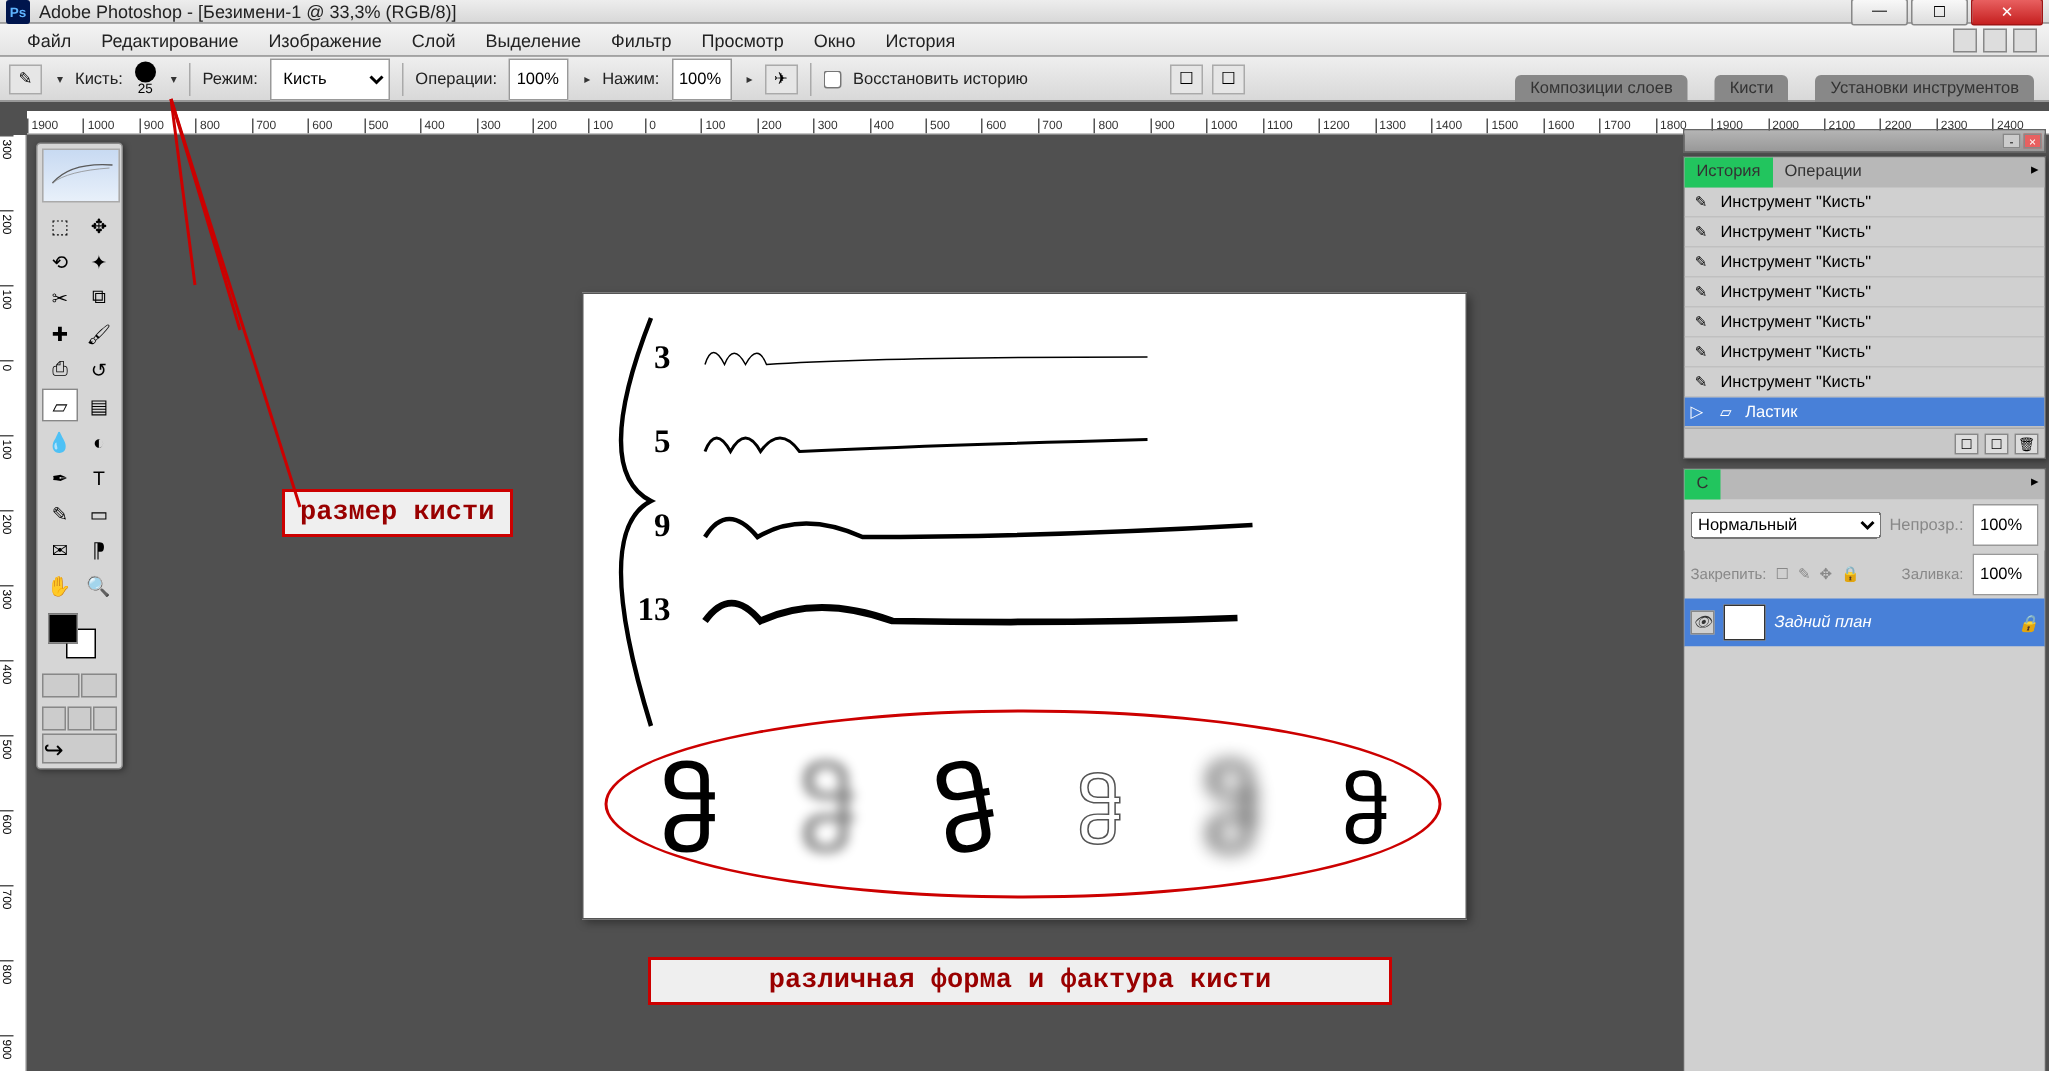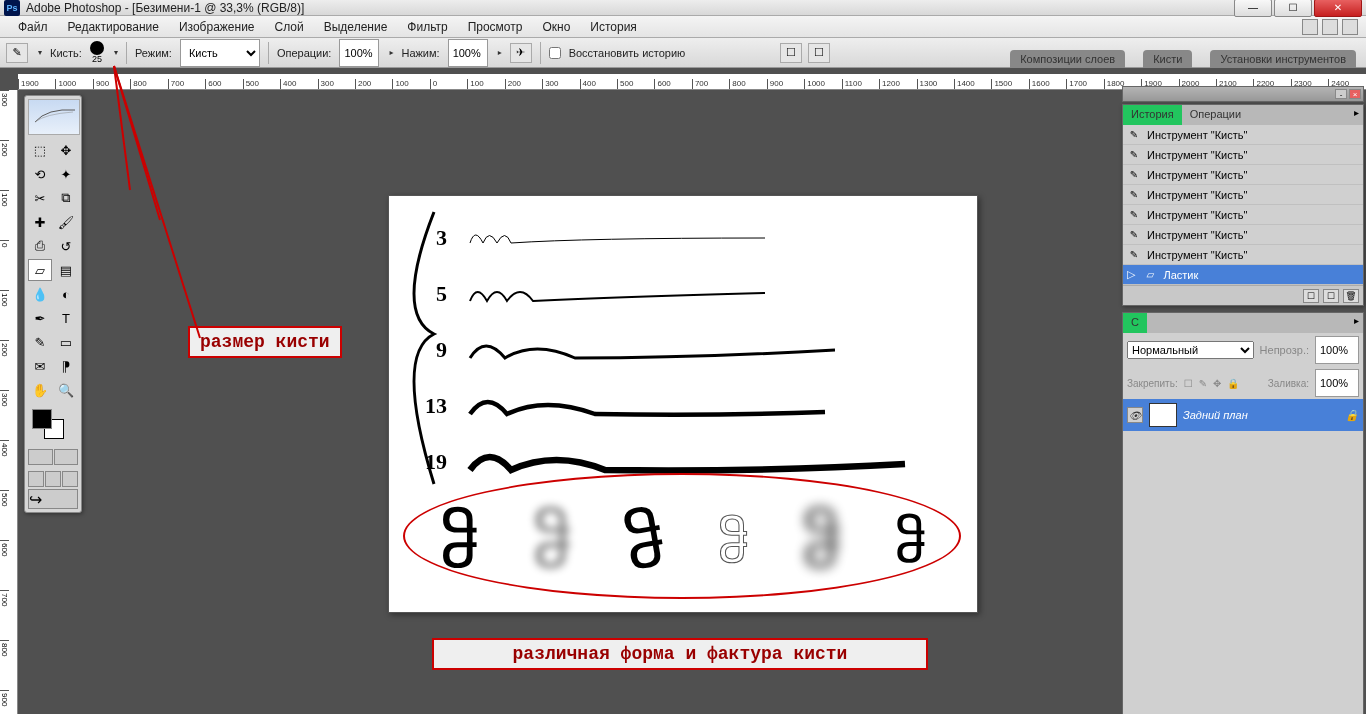--- a/index.html
+++ b/index.html
@@ -298,26 +298,20 @@
     <svg class="stroke-svg" height="36">
         <path d="M5 26 Q 20 2 40 26 Q 70 8 110 26 Q 230 26 370 18" stroke="#000" stroke-width="3" fill="none"></path>
       </svg>
   </div>
   <div class="stroke-row">
     <span class="stroke-num">13</span>
     <svg class="stroke-svg" height="40">
         <path d="M5 28 Q 22 4 42 28 Q 80 10 130 28 Q 250 30 360 26" stroke="#000" stroke-width="4.5" fill="none"></path>
       </svg>
   </div>
-  <div class="stroke-row">
-    <span class="stroke-num">19</span>
-    <svg class="stroke-svg" height="44">
-        <path d="M5 30 Q 24 4 46 30 Q 90 10 140 30 Q 300 32 440 24" stroke="#000" stroke-width="6.5" fill="none"></path>
-      </svg>
-  </div>
   <div class="brush-shapes-row">
     <span class="brush-shape">ჵ</span>
     <span class="brush-shape soft">ჵ</span>
     <span class="brush-shape scratch">ჵ</span>
     <span class="brush-shape outline">ჵ</span>
     <span class="brush-shape fuzzy">ჵ</span>
     <span class="brush-shape" style="font-size:58px">ჵ</span>
   </div>
 </div>
 

